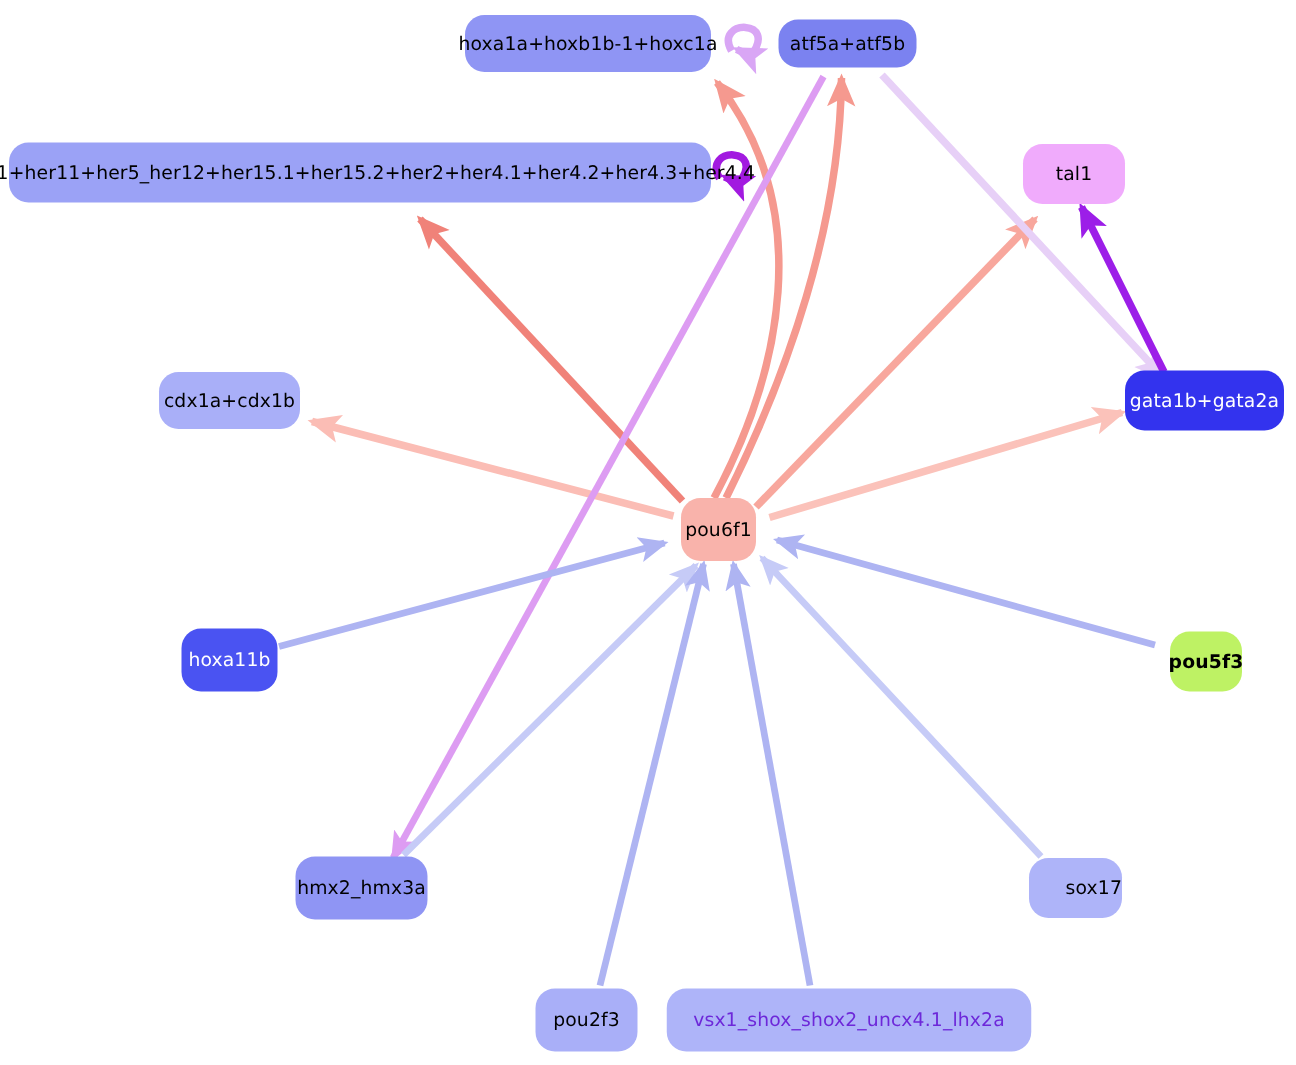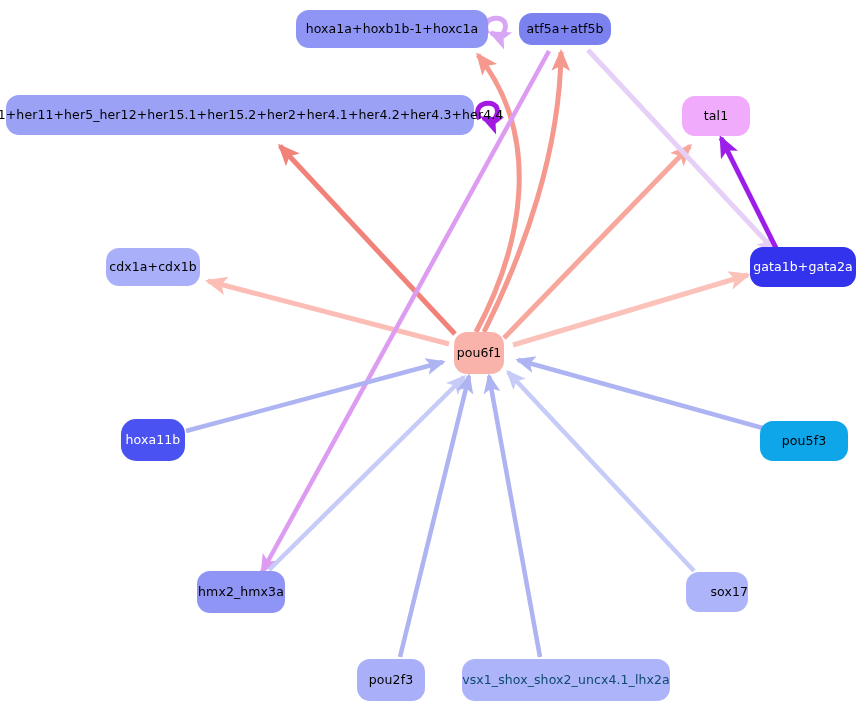--- a/index.html
+++ b/index.html
@@ -112,53 +112,53 @@
         <path d="M 487.65 33.95 C 475.75 12.5 519.95 12.5 500.4 37.25 L 491.05 32.85" fill="none" stroke="#d9a6f5" stroke-width="5" stroke-linecap="butt" marker-end="url(#arw-10)"></path>
         <path d="M 186 431 L 443 362" fill="none" stroke="#aeb4f2" stroke-width="4.5" stroke-linecap="butt" marker-end="url(#arw-11)"></path>
         <path d="M 269 570 L 464 377" fill="none" stroke="#c6cbf7" stroke-width="4.5" stroke-linecap="butt" marker-end="url(#arw-12)"></path>
         <path d="M 400 657 L 469 376" fill="none" stroke="#aeb4f2" stroke-width="4.5" stroke-linecap="butt" marker-end="url(#arw-13)"></path>
         <path d="M 540 657 L 489 376" fill="none" stroke="#aeb4f2" stroke-width="4.5" stroke-linecap="butt" marker-end="url(#arw-14)"></path>
         <path d="M 694 571 L 508 372" fill="none" stroke="#c6cbf7" stroke-width="4.5" stroke-linecap="butt" marker-end="url(#arw-15)"></path>
         <path d="M 770 430 L 518 360" fill="none" stroke="#aeb4f2" stroke-width="4.5" stroke-linecap="butt" marker-end="url(#arw-16)"></path>
       </g>
   </svg>
   <div id="nodes-group">
-      <div class="node" style="left: 392px; top: 29px; width: 192px; height: 38px; background: rgb(143, 149, 244); color: rgb(0, 0, 0); justify-content: center;">
+      <div class="node" style="left: 392px; top: 29px; width: 164px; height: 38px; background: rgb(143, 149, 244); color: rgb(0, 0, 0); justify-content: center;">
         <span>hoxa1a+hoxb1b-1+hoxc1a</span>
       </div>
       <div class="node" style="left: 565px; top: 29px; width: 92px; height: 32px; background: rgb(123, 130, 240); color: rgb(0, 0, 0);">
         <span>atf5a+atf5b</span>
       </div>
       <div class="node" style="left: 240px; top: 115px; width: 468px; height: 40px; background: rgb(155, 162, 246); color: rgb(0, 0, 0);">
         <span>her1+her11+her5_her12+her15.1+her15.2+her2+her4.1+her4.2+her4.3+her4.4</span>
       </div>
       <div class="node" style="left: 716px; top: 116px; width: 68px; height: 40px; background: #f0abfc; color: rgb(0, 0, 0);">
         <span>tal1</span>
       </div>
       <div class="node" style="left: 153px; top: 267px; width: 94px; height: 38px; background: rgb(169, 175, 248); color: rgb(0, 0, 0);">
         <span>cdx1a+cdx1b</span>
       </div>
       <div class="node" style="left: 803px; top: 267px; width: 106px; height: 40px; background: rgb(51, 51, 238); color: rgb(255, 255, 255);">
         <span>gata1b+gata2a</span>
       </div>
       <div class="node" style="left: 479px; top: 353px; width: 50px; height: 42px; background: rgb(249, 179, 171); color: rgb(0, 0, 0);">
         <span>pou6f1</span>
       </div>
-      <div class="node" style="left: 153px; top: 440px; width: 64px; height: 42px; background: rgb(74, 83, 242); color: rgb(255, 255, 255); border-radius: 15px;">
+      <div class="node" style="left: 153px; top: 440px; width: 64px; height: 42px; background: rgb(74, 83, 242); color: rgb(255, 255, 255);">
         <span>hoxa11b</span>
       </div>
-      <div class="node" style="left: 804px; top: 441px; width: 88px; height: 40px; background: #0ea5e9; color: rgb(0, 0, 0);">
+      <div class="node" style="left: 804px; top: 441px; width: 48px; height: 40px; background: #bef264; color: rgb(0, 0, 0); font-weight: bold;">
         <span>pou5f3</span>
       </div>
       <div class="node" style="left: 241px; top: 592px; width: 88px; height: 42px; background: rgb(143, 149, 244); color: #000000;">
         <span>hmx2_hmx3a</span>
       </div>
       <div class="node" style="left: 717px; top: 592px; width: 62px; height: 40px; background: rgb(174, 180, 249); color: rgb(0, 0, 0); justify-content: flex-end;">
         <span>sox17</span>
       </div>
       <div class="node" style="left: 391px; top: 680px; width: 68px; height: 42px; background: rgb(169, 175, 248); color: rgb(0, 0, 0); justify-content: center;">
         <span>pou2f3</span>
       </div>
-      <div class="node" style="left: 566px; top: 680px; width: 208px; height: 42px; background: rgb(174, 180, 249); color: #0c4a6e;">
+      <div class="node" style="left: 566px; top: 680px; width: 243px; height: 42px; background: rgb(174, 180, 249); color: #6d28d9;">
         <span>vsx1_shox_shox2_uncx4.1_lhx2a</span>
       </div>
     </div>
 </div>
 
 </body></html>

